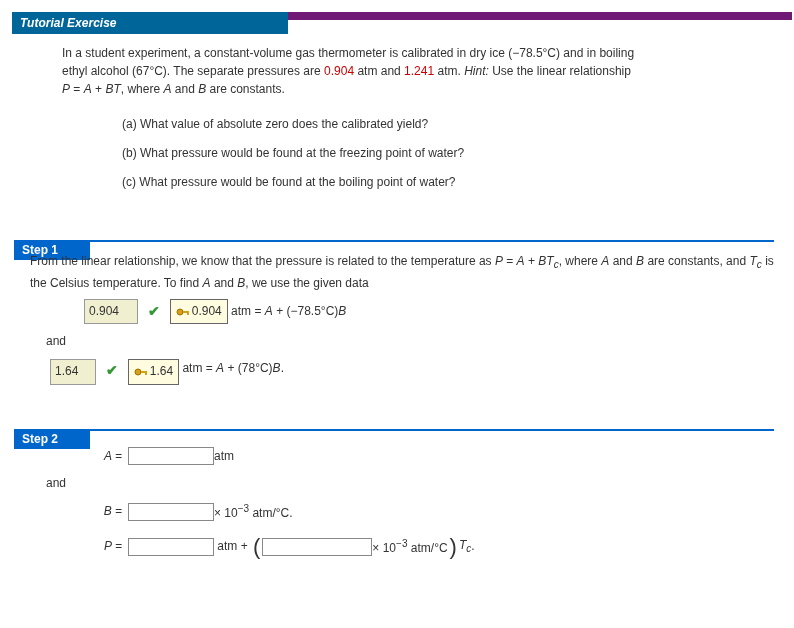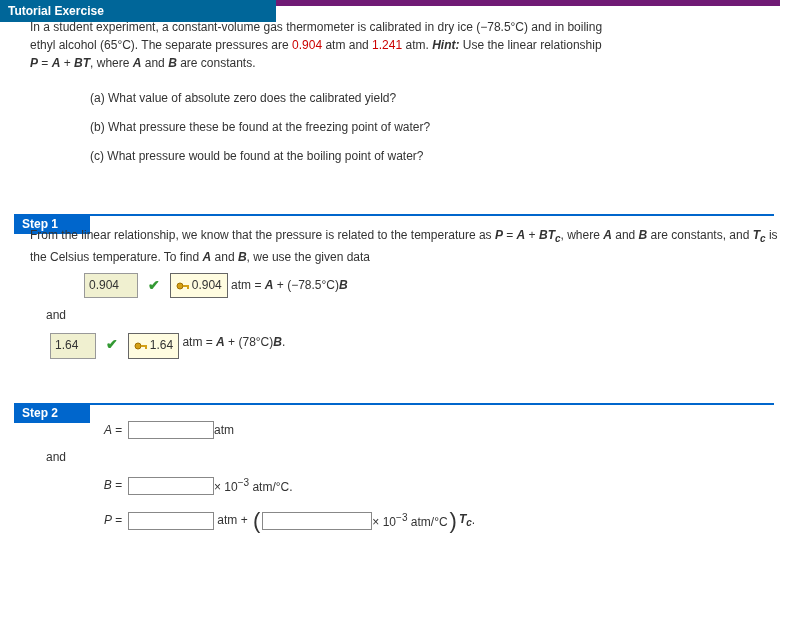--- a/index.html
+++ b/index.html
@@ -15,34 +15,36 @@
     background: #006699;
     color: #fff;
     font-weight: bold;
     padding: 4px 8px;
     font-size: 12px;
     margin: 0;
     width: 260px;
     display: inline-block;
   }
   .header-line {
-    border-bottom: 6px solid #701a75;
-    margin: 0;
+    border-bottom: 8px solid #701a75;
+    margin: 12px;
     height: 0;
     width: 780px;
+    font-style: italic;
   }
   .content {
     padding: 12px 30px 16px 30px;
+    margin-left: 32px;
   }
   .problem {
     color: #333;
     line-height: 1.5;
   }
   .red { color: #cc0000; }
-  .italic { font-style: italic; font-weight: bold; }
+  .italic { font-style: italic; }
   .questions {
     margin: 12px 0 0 60px;
     line-height: 2.4;
   }
   .step-header {
     background: #0066cc;
     color: #fff;
     font-weight: bold;
     padding: 3px 8px;
     font-size: 12px;
@@ -135,26 +137,26 @@
 </head>
 <body>
 
 <div class="header-line">
   <div class="header">Tutorial Exercise</div>
 </div>
 
 <div class="content">
   <div class="problem">
     <span>In a student experiment, a constant-volume gas thermometer is calibrated in dry ice (−78.5°C) and in boiling</span><br>
-    <span>ethyl alcohol (65°C). The separate pressures are </span><span class="red">0.904</span><span> atm and </span><span class="red">1.241</span><span> atm. </span><span class="italic">Hint:</span><span> Use the linear relationship</span><br>
+    <span>ethyl alcohol (67°C). The separate pressures are </span><span class="red">0.904</span><span> atm and </span><span class="red">1.241</span><span> atm. </span><span class="italic">Hint:</span><span> Use the linear relationship</span><br>
     <span><span class="italic">P</span> = <span class="italic">A</span> + <span class="italic">BT</span>, where <span class="italic">A</span> and <span class="italic">B</span> are constants.</span>
   </div>
   <div class="questions">
     <div>(a) What value of absolute zero does the calibrated yield?</div>
-    <div>(b) What pressure these be found at the freezing point of water?</div>
+    <div>(b) What pressure would be found at the freezing point of water?</div>
     <div>(c) What pressure would be found at the boiling point of water?</div>
   </div>
 </div>
 
 <div class="step-block">
   <div class="step-line">
     <div class="step-header">Step 1</div>
   </div>
   <div class="step-content">
     <div>

